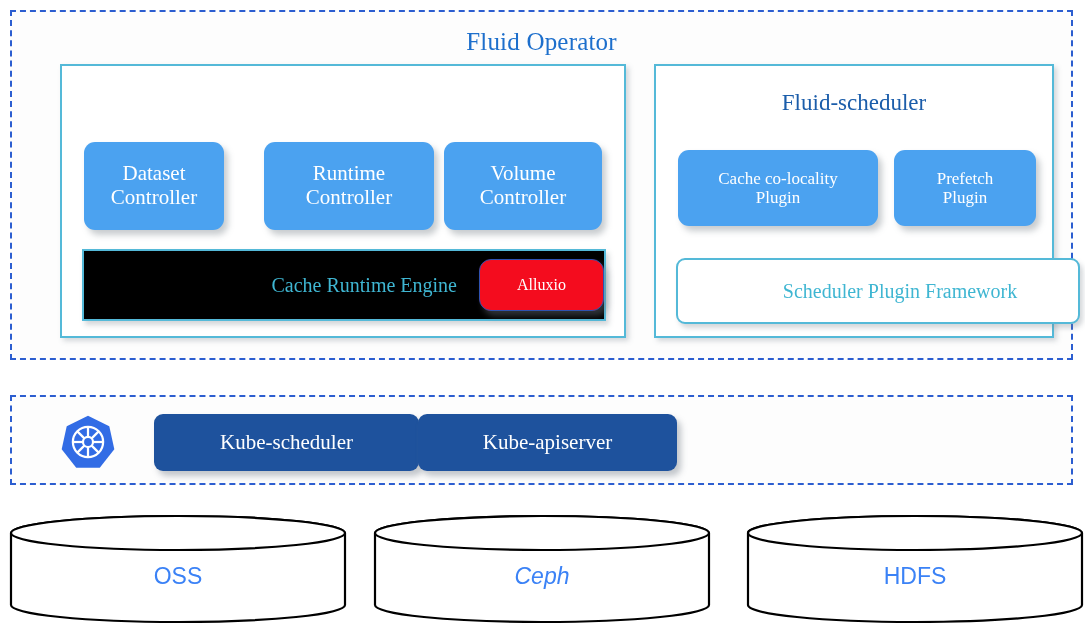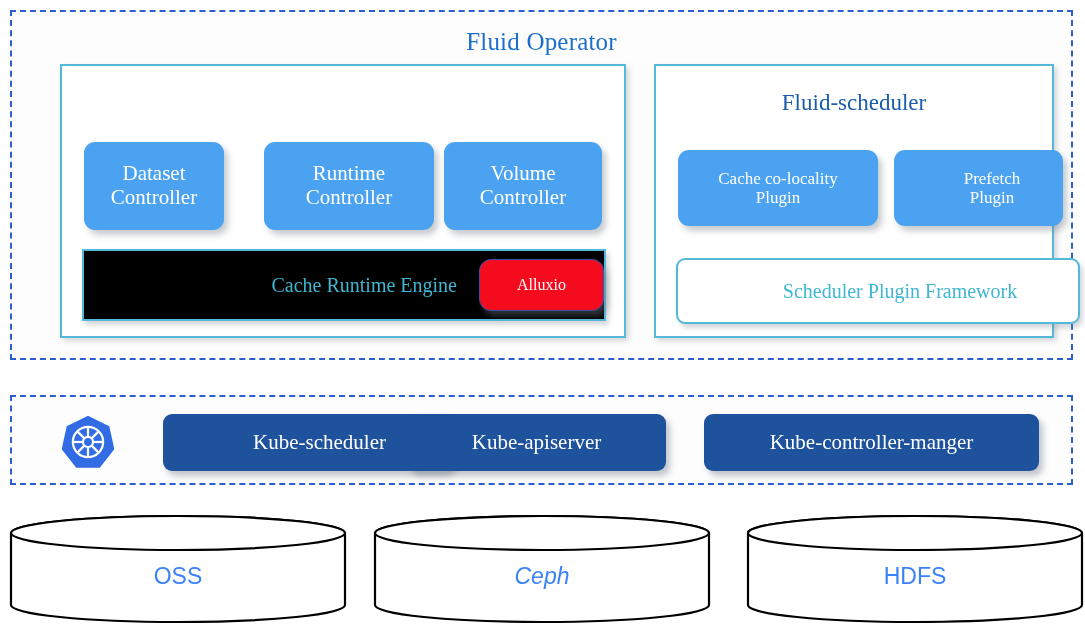--- a/index.html
+++ b/index.html
@@ -70,21 +70,21 @@
     justify-content: center;
     text-align: center;
     line-height: 1.12;
     box-shadow: 4px 5px 6px rgba(110,120,130,.38);
   }
   #chip-dataset-controller  { left: 22px;  top: 76px; width: 140px; height: 88px; font-size: 21px; }
   #chip-runtime-controller  { left: 202px; top: 76px; width: 170px; height: 88px; font-size: 21px; }
   #chip-volume-controller   { left: 382px; top: 76px; width: 158px; height: 88px; font-size: 21px; }
 
   #chip-cache-colocality    { left: 22px;  top: 84px; width: 200px; height: 76px; font-size: 17px; }
-  #chip-prefetch            { left: 238px; top: 84px; width: 142px; height: 76px; font-size: 17px; padding-left: 27px; }
+  #chip-prefetch            { left: 238px; top: 84px; width: 142px; height: 76px; font-size: 17px; }
 
   
   #subpanel-cache-runtime {
     position: absolute;
     left: 20px; top: 183px;
     width: 520px; height: 68px;
     border: 2px solid #54b9d8;
     background: #000000;
     box-shadow: 3px 4px 5px rgba(120,130,140,.32);
     display: flex;
@@ -150,22 +150,22 @@
     background: #1e529d;
     border-radius: 9px;
     color: #ffffff;
     font-size: 21px;
     display: flex;
     align-items: center;
     justify-content: center;
     box-shadow: 4px 5px 6px rgba(110,120,130,.42);
     white-space: nowrap;
   }
-  #chip-kube-scheduler          { left: 151px; width: 265px; padding-left: 24px; }
-  #chip-kube-apiserver          { left: 395px; width: 259px; }
+  #chip-kube-scheduler          { left: 142px; width: 265px; }
+  #chip-kube-apiserver          { left: 406px; width: 259px; }
   #chip-kube-controller-manager { left: 692px; width: 335px; }
 
   
   .cylinder {
     position: absolute;
     top: 513px;
     height: 112px;
   }
   .cylinder svg { display: block; }
   .cylinder-label {
@@ -231,21 +231,20 @@
         <line x1="56.5" y1="56.5" x2="69" y2="69"></line>
         <line x1="69" y1="31" x2="56.5" y2="43.5"></line>
         <line x1="43.5" y1="56.5" x2="31" y2="69"></line>
       </g>
       <polygon points="50,14 50,22 44,25 56,25 50,22" fill="#ffffff"></polygon>
     </svg>
   </div>
 
   <div class="chip-navy" id="chip-kube-scheduler">Kube-scheduler</div>
   <div class="chip-navy" id="chip-kube-apiserver">Kube-apiserver</div>
-  <div class="chip-navy" id="chip-kube-controller-manager">Kube-controller-manger</div>
 </div>
 
 <div class="cylinder" id="cylinder-oss">
   <svg viewBox="0 0 340 112" width="340" height="112">
     <path d="M3,20 a167,17 0 0 1 334,0 v72 a167,17 0 0 1 -334,0 z" fill="#ffffff" stroke="#000000" stroke-width="2.2"></path>
     <ellipse cx="170" cy="20" rx="167" ry="17" fill="#ffffff" stroke="#000000" stroke-width="2.2"></ellipse>
   </svg>
   <div class="cylinder-label">OSS</div>
 </div>
 

